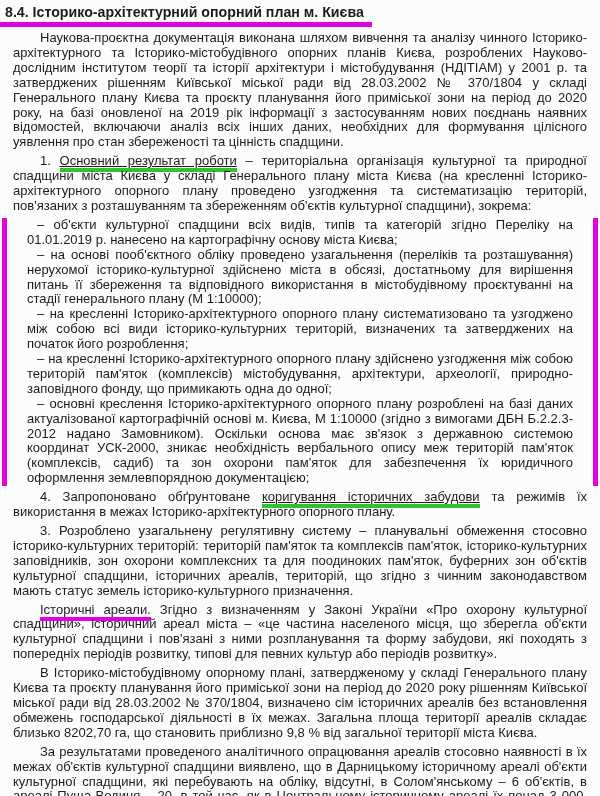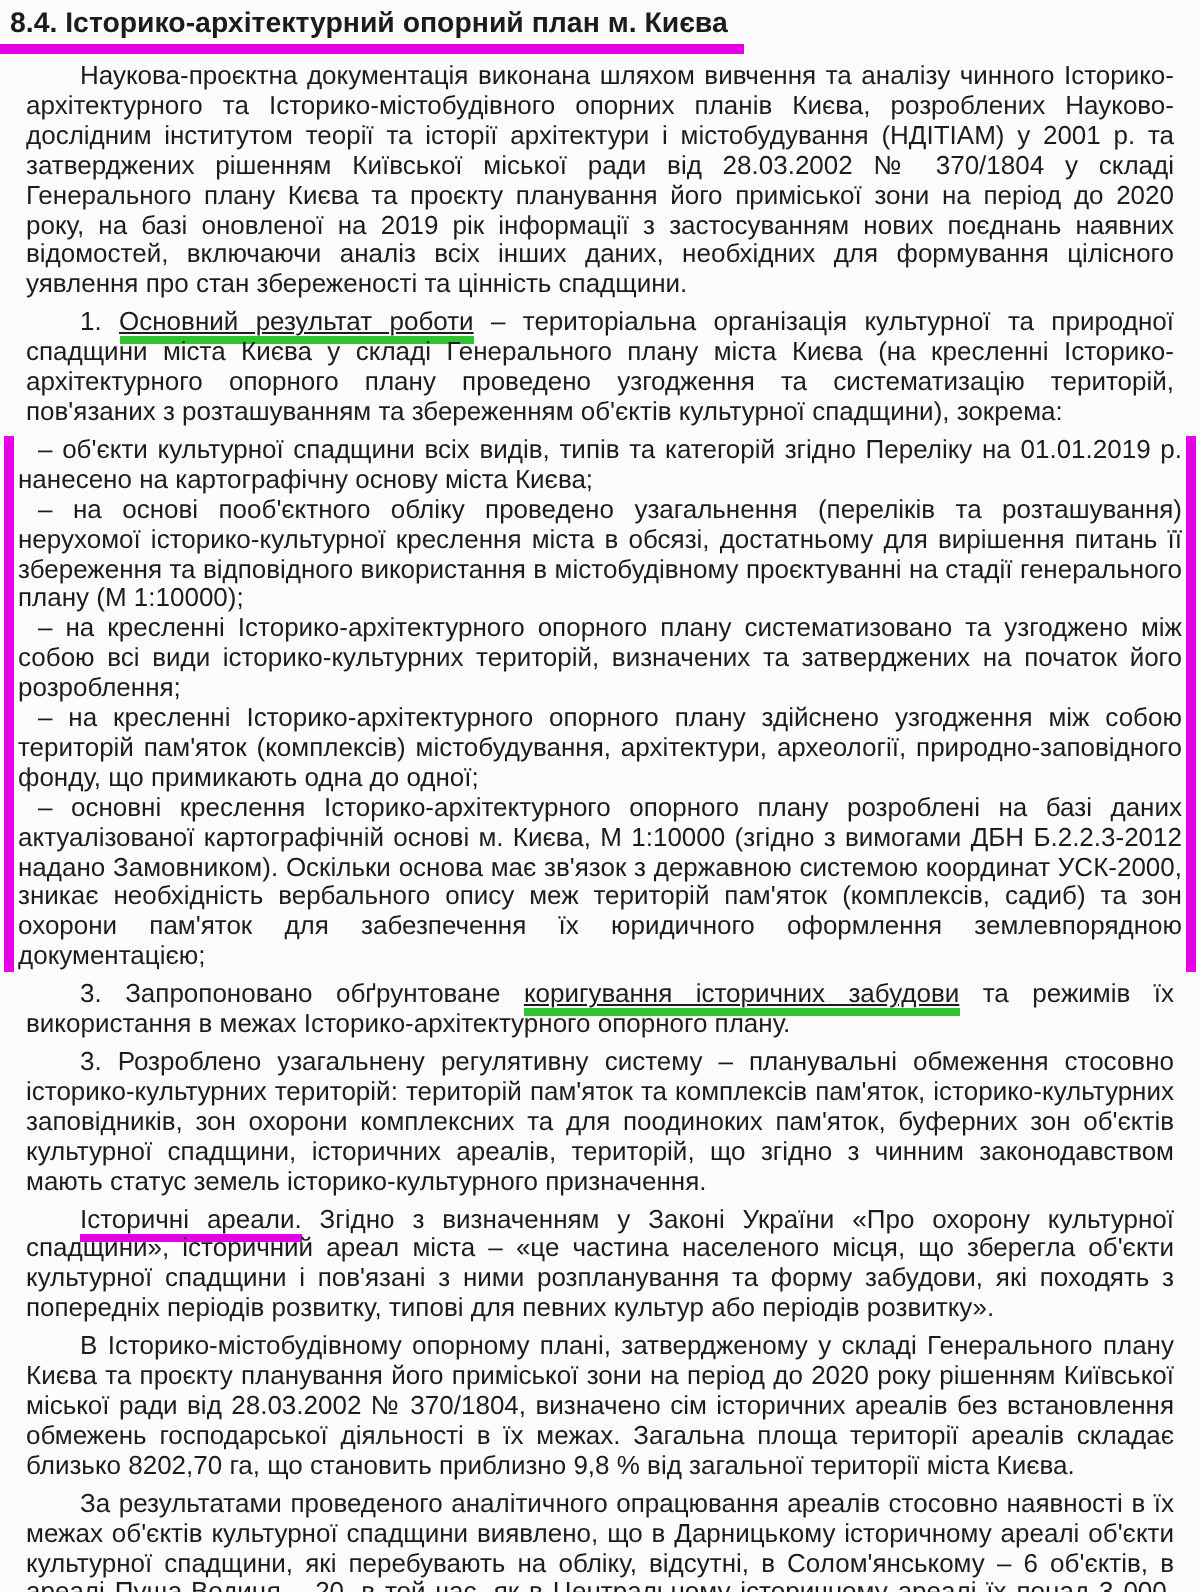--- a/index.html
+++ b/index.html
@@ -32,46 +32,46 @@
     margin-left:-9px;
     padding:0 8px 2px 5px;
     border-bottom:5px solid var(--magenta);
   }
   p.para{ margin:4px; text-indent:27px; }
   p.bullet{ margin:0; text-indent:10px; }
   .bracket{
     border-left:5px solid var(--magenta);
     border-right:5px solid var(--magenta);
     margin:0 -7px;
-    padding:0 2px;
+    padding:0 20px;
   }
   .hl-green{ border-bottom:4px solid var(--green);text-decoration:underline; }
   .hl-magenta{ border-bottom:4px solid var(--magenta); }
   .bold{ font-weight:normal; }
 </style>
 </head>
 <body>
 
 <div class="page">
 
   <div class="heading-row"><span class="heading-underline">8.4. Історико-архітектурний опорний план м. Києва</span></div>
 
   <p class="para"><span>Наукова-проєктна документація виконана шляхом вивчення та аналізу чинного Історико-архітектурного та Історико-містобудівного опорних планів Києва, розроблених Науково-дослідним інститутом теорії та історії архітектури і містобудування (НДІТІАМ) у 2001 р. та затверджених рішенням Київської міської ради від 28.03.2002 № 370/1804 у складі Генерального плану Києва та проєкту планування його приміської зони на період до 2020 року, на базі оновленої на 2019 рік інформації з застосуванням нових поєднань наявних відомостей, включаючи аналіз всіх інших даних, необхідних для формування цілісного уявлення про стан збереженості та цінність спадщини.</span></p>
 
   <p class="para"><span>1. </span><span class="hl-green">Основний результат роботи</span><span> – територіальна організація культурної та природної спадщини міста Києва у складі Генерального плану міста Києва (на кресленні Історико-архітектурного опорного плану проведено узгодження та систематизацію територій, пов'язаних з розташуванням та збереженням об'єктів культурної спадщини), зокрема:</span></p>
 
   <div class="bracket">
     <p class="bullet"><span>– об'єкти культурної спадщини всіх видів, типів та категорій згідно Переліку на 01.01.2019 р. нанесено на картографічну основу міста Києва;</span></p>
-    <p class="bullet"><span>– на основі пооб'єктного обліку проведено узагальнення (переліків та розташування) нерухомої історико-культурної креслення міста в обсязі, достатньому для вирішення питань її збереження та відповідного використання в містобудівному проєктуванні на стадії генерального плану (М 1:10000);</span></p>
+    <p class="bullet"><span>– на основі пооб'єктного обліку проведено узагальнення (переліків та розташування) нерухомої історико-культурної здійснено міста в обсязі, достатньому для вирішення питань її збереження та відповідного використання в містобудівному проєктуванні на стадії генерального плану (М 1:10000);</span></p>
     <p class="bullet"><span>– на кресленні Історико-архітектурного опорного плану систематизовано та узгоджено між собою всі види історико-культурних територій, визначених та затверджених на початок його розроблення;</span></p>
     <p class="bullet"><span>– на кресленні Історико-архітектурного опорного плану здійснено узгодження між собою територій пам'яток (комплексів) містобудування, архітектури, археології, природно-заповідного фонду, що примикають одна до одної;</span></p>
     <p class="bullet"><span>– основні креслення Історико-архітектурного опорного плану розроблені на базі даних актуалізованої картографічній основі м. Києва, М 1:10000 (згідно з вимогами ДБН Б.2.2.3-2012 надано Замовником). Оскільки основа має зв'язок з державною системою координат УСК-2000, зникає необхідність вербального опису меж територій пам'яток (комплексів, садиб) та зон охорони пам'яток для забезпечення їх юридичного оформлення землевпорядною документацією;</span></p>
   </div>
 
-  <p class="para"><span>3. Запропоновано обґрунтоване </span><span class="hl-green">коригування історичних забудови</span><span> та режимів їх використання в межах Історико-архітектурного опорного плану.</span></p>
+  <p class="para"><span>4. Запропоновано обґрунтоване </span><span class="hl-green">коригування історичних забудови</span><span> та режимів їх використання в межах Історико-архітектурного опорного плану.</span></p>
 
   <p class="para"><span>3. Розроблено узагальнену регулятивну систему – планувальні обмеження стосовно історико-культурних територій: територій пам'яток та комплексів пам'яток, історико-культурних заповідників, зон охорони комплексних та для поодиноких пам'яток, буферних зон об'єктів культурної спадщини, історичних ареалів, територій, що згідно з чинним законодавством мають статус земель історико-культурного призначення.</span></p>
 
   <p class="para"><span class="bold hl-magenta">Історичні ареали.</span><span> Згідно з визначенням у Законі України «Про охорону культурної спадщини», історичний ареал міста – «це частина населеного місця, що зберегла об'єкти культурної спадщини і пов'язані з ними розпланування та форму забудови, які походять з попередніх періодів розвитку, типові для певних культур або періодів розвитку».</span></p>
 
   <p class="para"><span>В Історико-містобудівному опорному плані, затвердженому у складі Генерального плану Києва та проєкту планування його приміської зони на період до 2020 року рішенням Київської міської ради від 28.03.2002 № 370/1804, визначено сім історичних ареалів без встановлення обмежень господарської діяльності в їх межах. Загальна площа території ареалів складає близько 8202,70 га, що становить приблизно 9,8 % від загальної території міста Києва.</span></p>
 
   <p class="para"><span>За результатами проведеного аналітичного опрацювання ареалів стосовно наявності в їх межах об'єктів культурної спадщини виявлено, що в Дарницькому історичному ареалі об'єкти культурної спадщини, які перебувають на обліку, відсутні, в Солом'янському – 6 об'єктів, в ареалі Пуща-Водиця – 20, в той час, як в Центральному історичному ареалі їх понад 3 000. Пропонується обґрунтовано зменшити кількість історичних ареалів до трьох – Центральний</span></p>
 
 </div>

